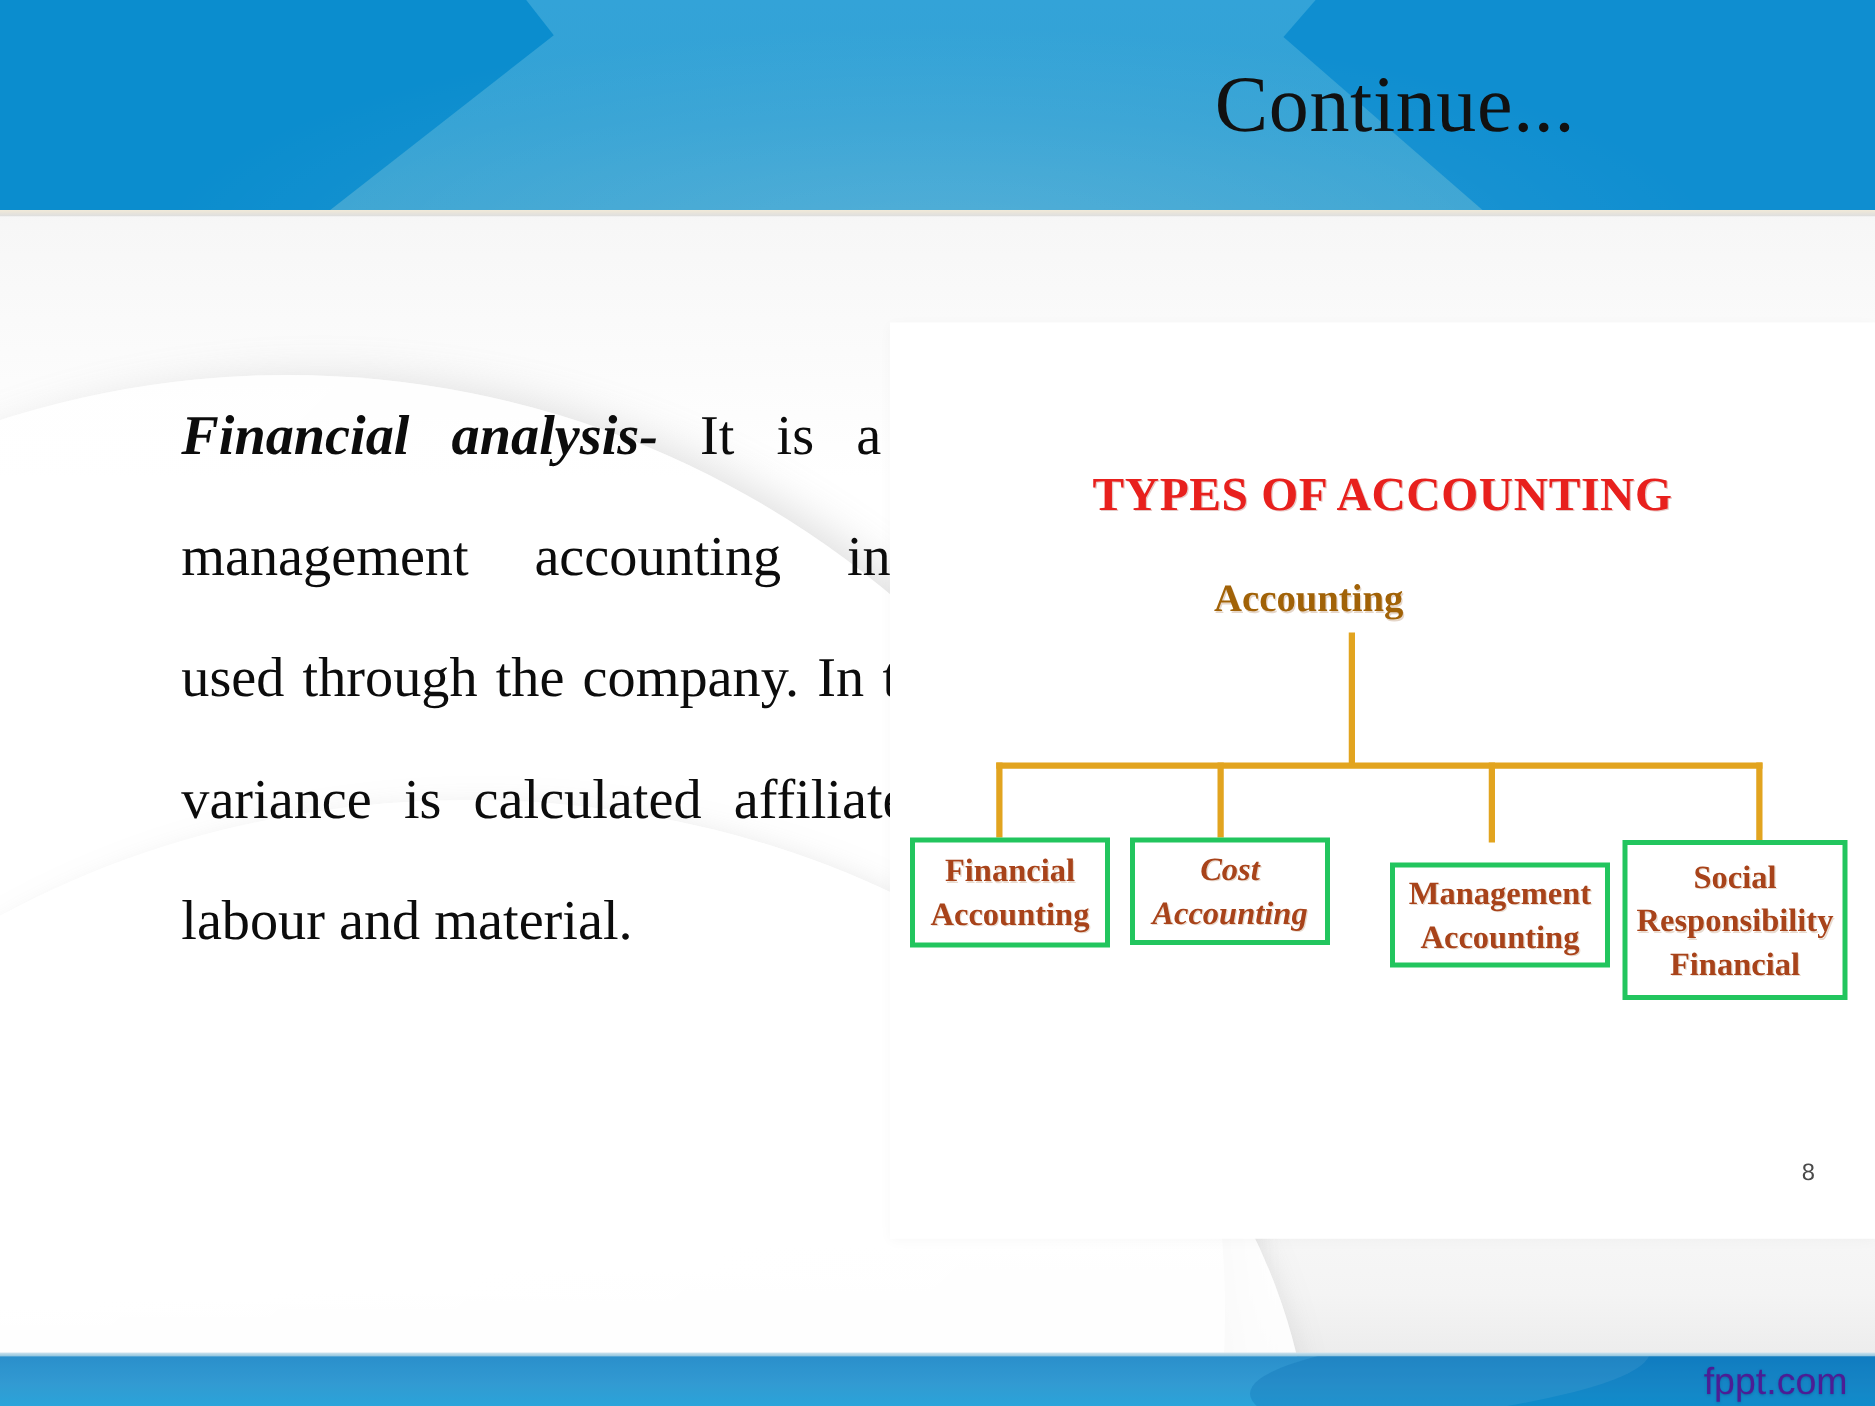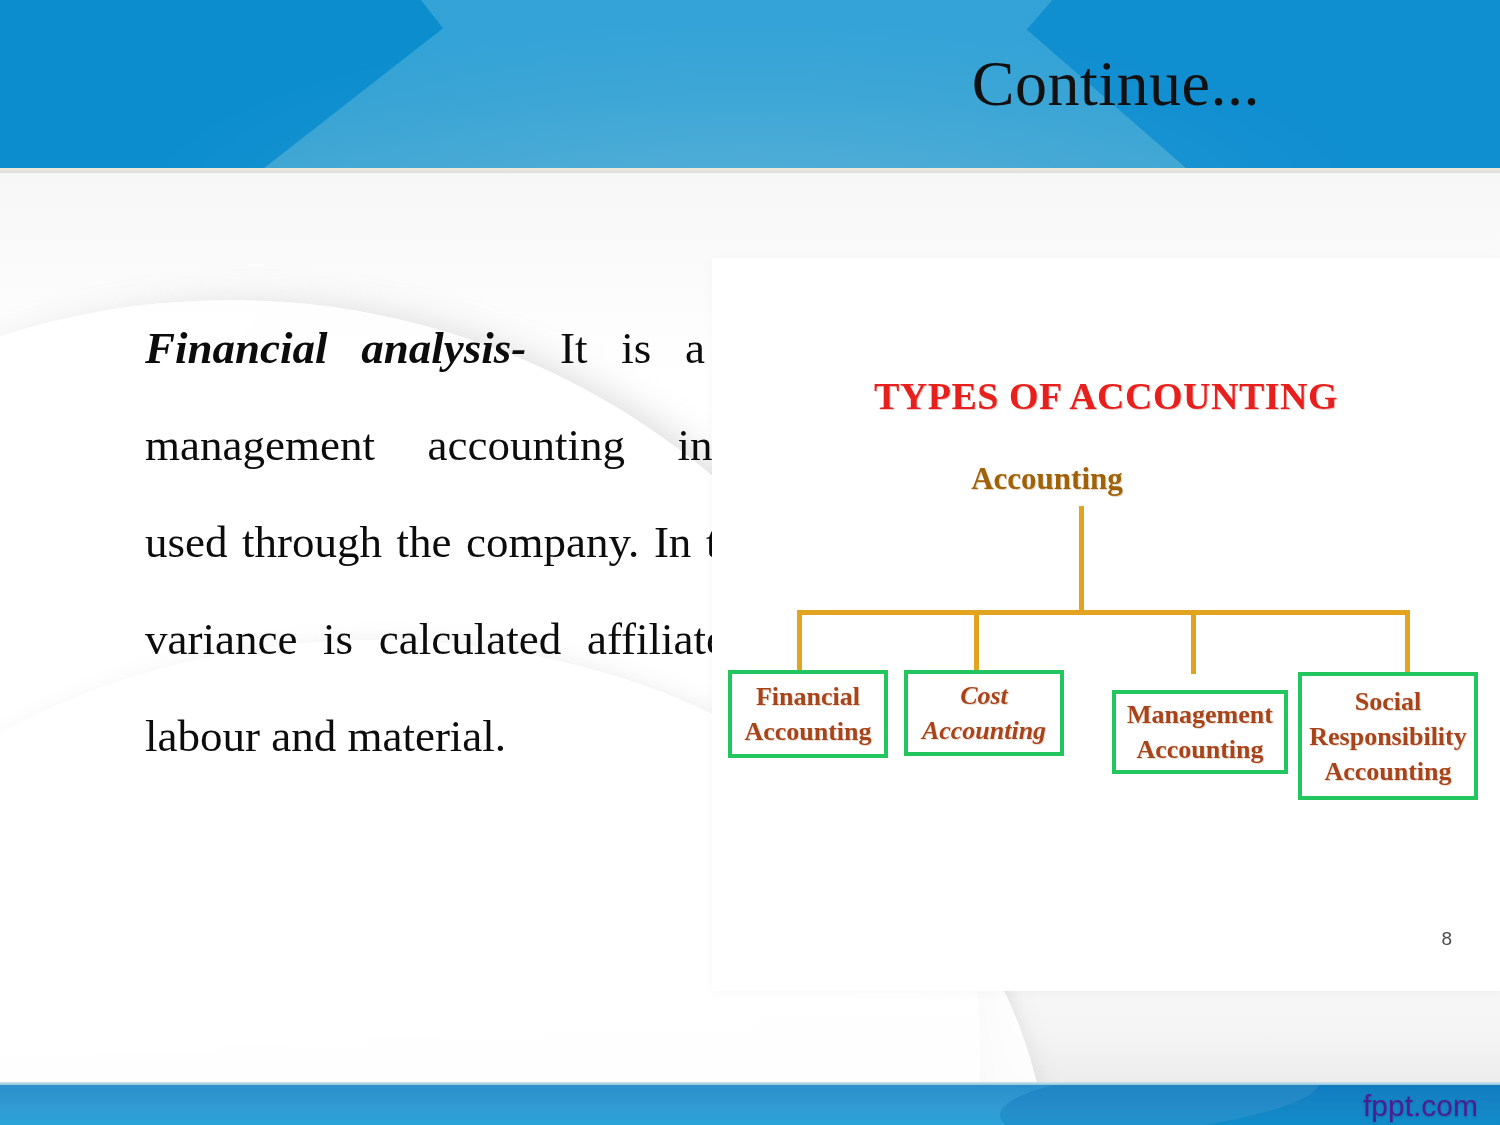--- a/index.html
+++ b/index.html
@@ -281,21 +281,21 @@
     <div class="leaf leaf-1">
       <span>Financial Accounting</span>
     </div>
     <div class="leaf leaf-2">
       <span>Cost Accounting</span>
     </div>
     <div class="leaf leaf-3">
       <span>Management Accounting</span>
     </div>
     <div class="leaf leaf-4">
-      <span>Social Responsibility Accounting</span>
+      <span>Social Responsibility Financial</span>
     </div>
   </div>
 
   <div class="page-number">8</div>
 
   <div class="footer-hairline"></div>
   <div class="footer">
     <div class="footer-curve"></div>
     <div class="footer-curve2"></div>
   </div>

